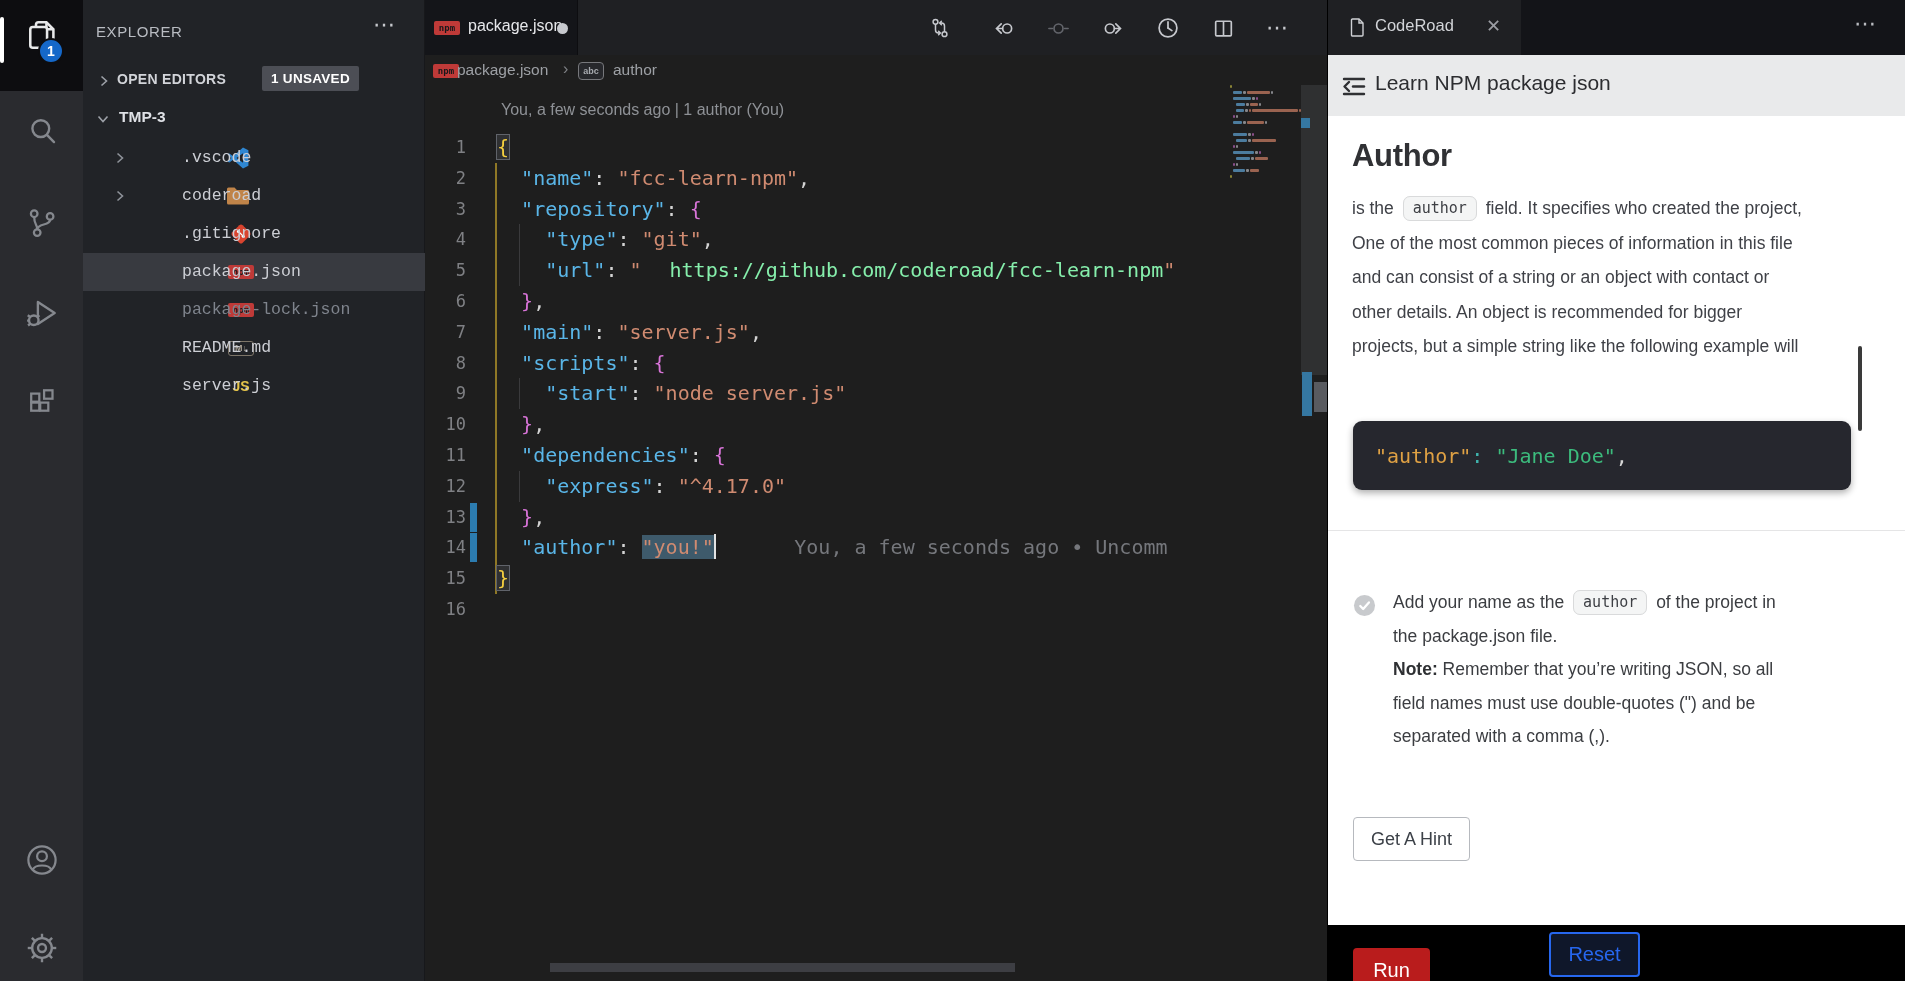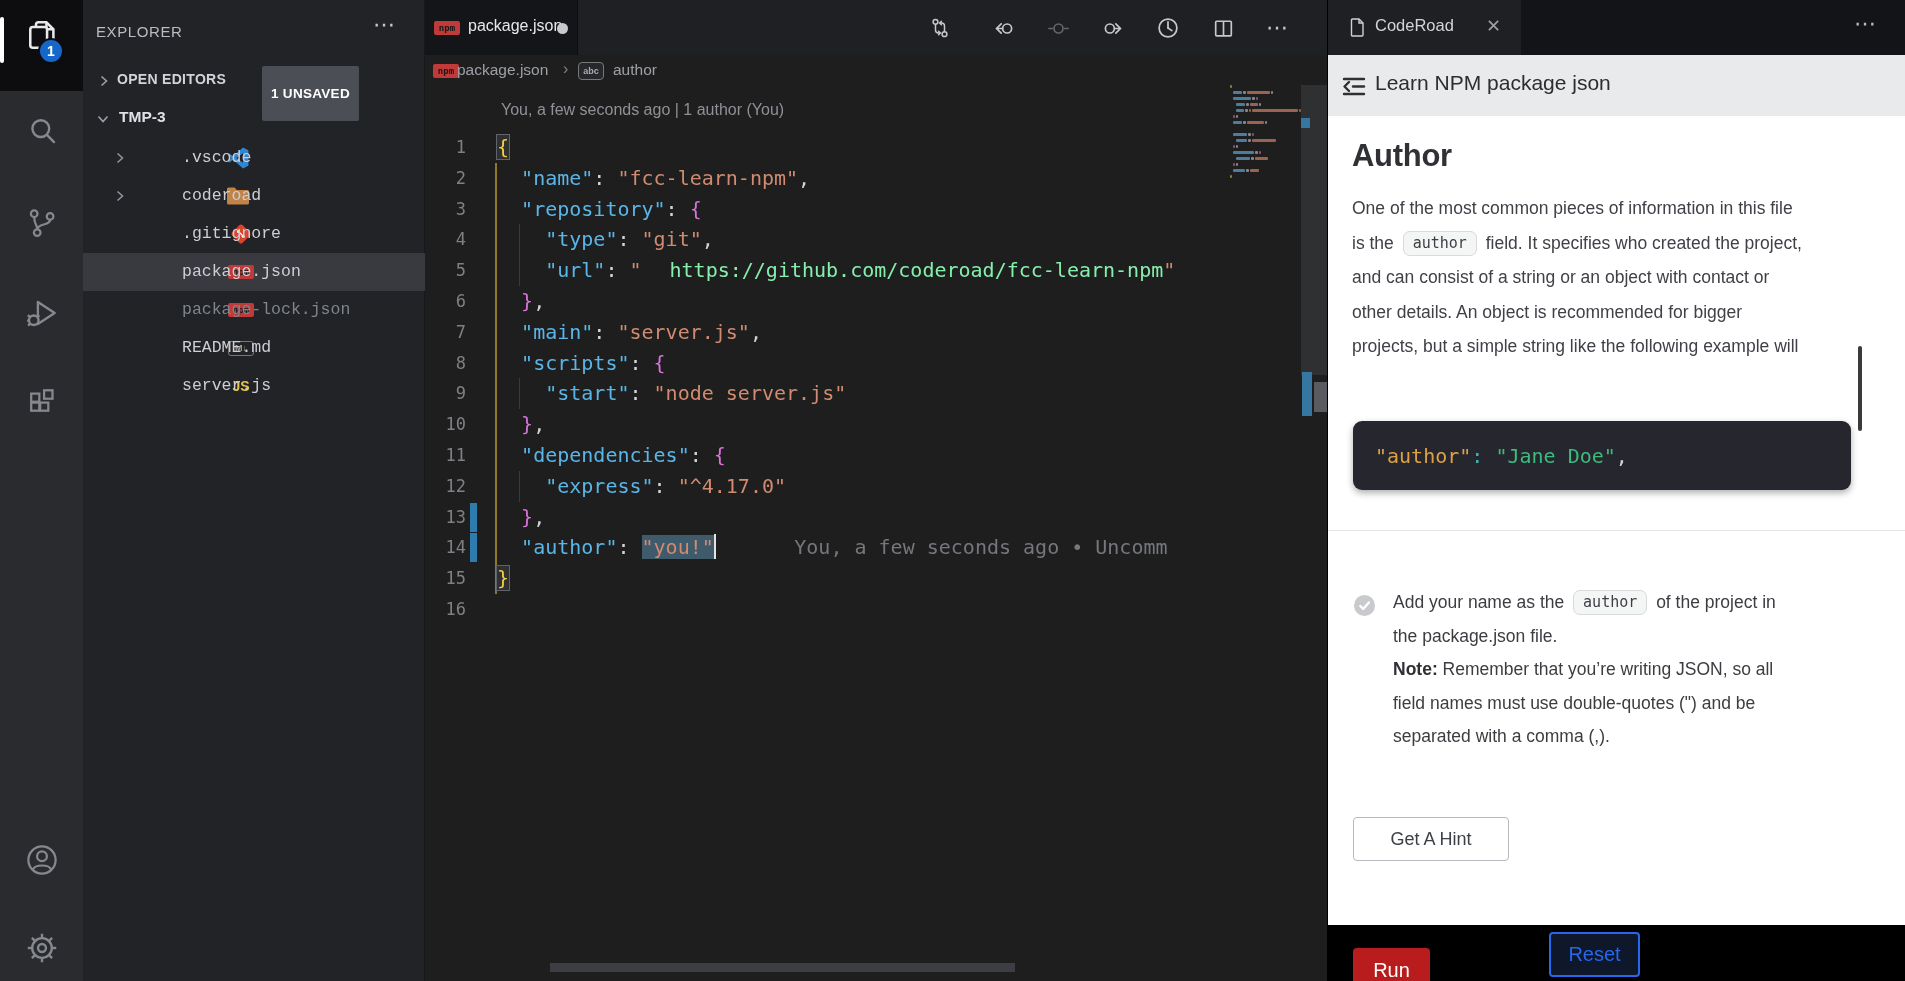--- a/index.html
+++ b/index.html
@@ -17,21 +17,21 @@
             background:#1568c9;color:#fff;font:bold 14px "Liberation Sans",sans-serif;
             display:flex;align-items:center;justify-content:center;border:2px solid #0d0d10;}
 
   
   #sidebar{left:83px;top:0;width:342px;height:981px;background:#212327;border-right:1px solid #17181b;}
   #sb-title{left:13px;top:23px;font-size:15px;color:#b9bcc2;letter-spacing:.6px;}
   #sb-more{left:290px;top:12px;font-size:22px;color:#c6c8cd;letter-spacing:2px;}
   #sb-openeditors{left:0;top:63px;width:342px;height:35px;}
   #oe-label{left:34px;top:8px;font-weight:bold;font-size:14px;color:#d2d4d9;letter-spacing:.3px;}
   #oe-badge{left:179px;top:3px;background:#4c4e55;color:#fff;font-weight:bold;font-size:13.5px;
-            padding:20px 9px;border-radius:2px;letter-spacing:.3px;}
+            padding:5px 9px;border-radius:2px;letter-spacing:.3px;}
   #sb-root{left:0;top:100px;width:342px;height:36px;}
   #root-label{left:36px;top:8px;font-weight:bold;font-size:15.5px;color:#dfe1e6;}
   .chev{position:absolute;width:16px;height:16px;}
   #files{left:0;top:139px;width:342px;}
   .frow{position:relative;width:342px;height:38px;}
   .frow.sel{background:#383a40;}
   .frow .fchev{position:absolute;left:29px;top:11px;}
   .frow .ficon{position:absolute;left:143px;top:7px;width:30px;height:24px;display:flex;align-items:center;justify-content:center;}
   .frow.folder .ficon{left:140px;}
   .frow .flabel{position:absolute;left:99px;top:9px;font-size:16.5px;color:#ccced4;font-family:Liberation Mono, monospace;}
@@ -106,21 +106,21 @@
         border-radius:7px;padding:2px 9px 3px;margin:0 4px;position:relative;top:-1px;color:#3d3f44;}
   #p-code{left:25px;top:305px;width:498px;height:69px;background:#26272e;border-radius:9px;
           box-shadow:0 3px 7px rgba(0,0,0,.32);display:flex;align-items:center;padding-left:22px;
           font:20px "DejaVu Sans Mono",monospace;white-space:pre;}
   .cb-orange{color:#dfa144;} .cb-teal{color:#3fb3ad;} .cb-green{color:#3cbb7d;} .cb-light{color:#d6d6d6;}
   #p-divider{left:0;top:414px;width:578px;height:1px;background:#e5e5e6;}
   #p-check{left:25px;top:478px;width:23px;height:23px;}
   #p-task{left:65px;top:476px;width:480px;}
   .tline{height:33.6px;font-size:17.5px;color:#3b3d41;white-space:nowrap;}
   .tline b{color:#2e3033;}
-  #hint-btn{left:25px;top:701px;width:156px;height:44px;background:#fff;border:1px solid #b6b9be;
+  #hint-btn{left:25px;top:701px;width:117px;height:44px;background:#fff;border:1px solid #b6b9be;
             border-radius:4px;font-size:18px;color:#3c4148;display:flex;align-items:center;justify-content:center;}
   #p-scroll{left:530px;top:346px;width:4px;height:85px;background:#3a3a3a;border-radius:2px;}
   #p-bottom{left:0;top:925px;width:578px;height:56px;background:#000;}
   #run-btn{left:25px;top:23px;width:77px;height:45px;background:#b91c1c;border-radius:4px;color:#fff;
            font-size:20px;display:flex;align-items:center;justify-content:center;}
   #reset-btn{left:221px;top:7px;width:91px;height:45px;background:#0f172a;border:2px solid #2767ee;border-radius:4px;
              color:#2767ee;font-size:20px;display:flex;align-items:center;justify-content:center;}
   svg{display:block;}
 </style>
 </head>
@@ -478,22 +478,22 @@
           <line x1="5" y1="23" x2="25" y2="23"></line>
         <line x1="14" y1="15.5" x2="25" y2="15.5"></line>
           <polyline points="10,11 5.5,15.5 10,20"></polyline>
       </svg>
       <span id="p-header-title" class="abs">Learn NPM package json</span>
     </div>
 
     <div id="p-content" class="abs">
       <div id="p-h1" class="abs">Author</div>
       <div id="p-para" class="abs">
+          <div class="pline"><span>is the </span><span class="chip">author</span><span> field. It specifies who created the project,</span></div>
           <div class="pline"><span>One of the most common pieces of information in this file</span></div>
-          <div class="pline"><span>is the </span><span class="chip">author</span><span> field. It specifies who created the project,</span></div>
           <div class="pline"><span>and can consist of a string or an object with contact or</span></div>
           <div class="pline"><span>other details. An object is recommended for bigger</span></div>
           <div class="pline"><span>projects, but a simple string like the following example will</span></div>
         </div>
       <div id="p-code" class="abs"><span class="cb-orange">"author"</span><span class="cb-teal">:</span><span class="cb-light"> </span><span class="cb-green">"Jane Doe"</span><span class="cb-light">,</span></div>
       <div id="p-divider" class="abs"></div>
       <svg id="p-check" class="abs" viewBox="0 0 24 24">
         <circle cx="12" cy="12" r="11" fill="#c8cacd"></circle>
         <path d="M7.6 12.6 L10.6 15.7 L16.6 8.8" fill="none" stroke="#fff" stroke-width="2.4" stroke-linecap="round" stroke-linejoin="round"></path>
       </svg>

